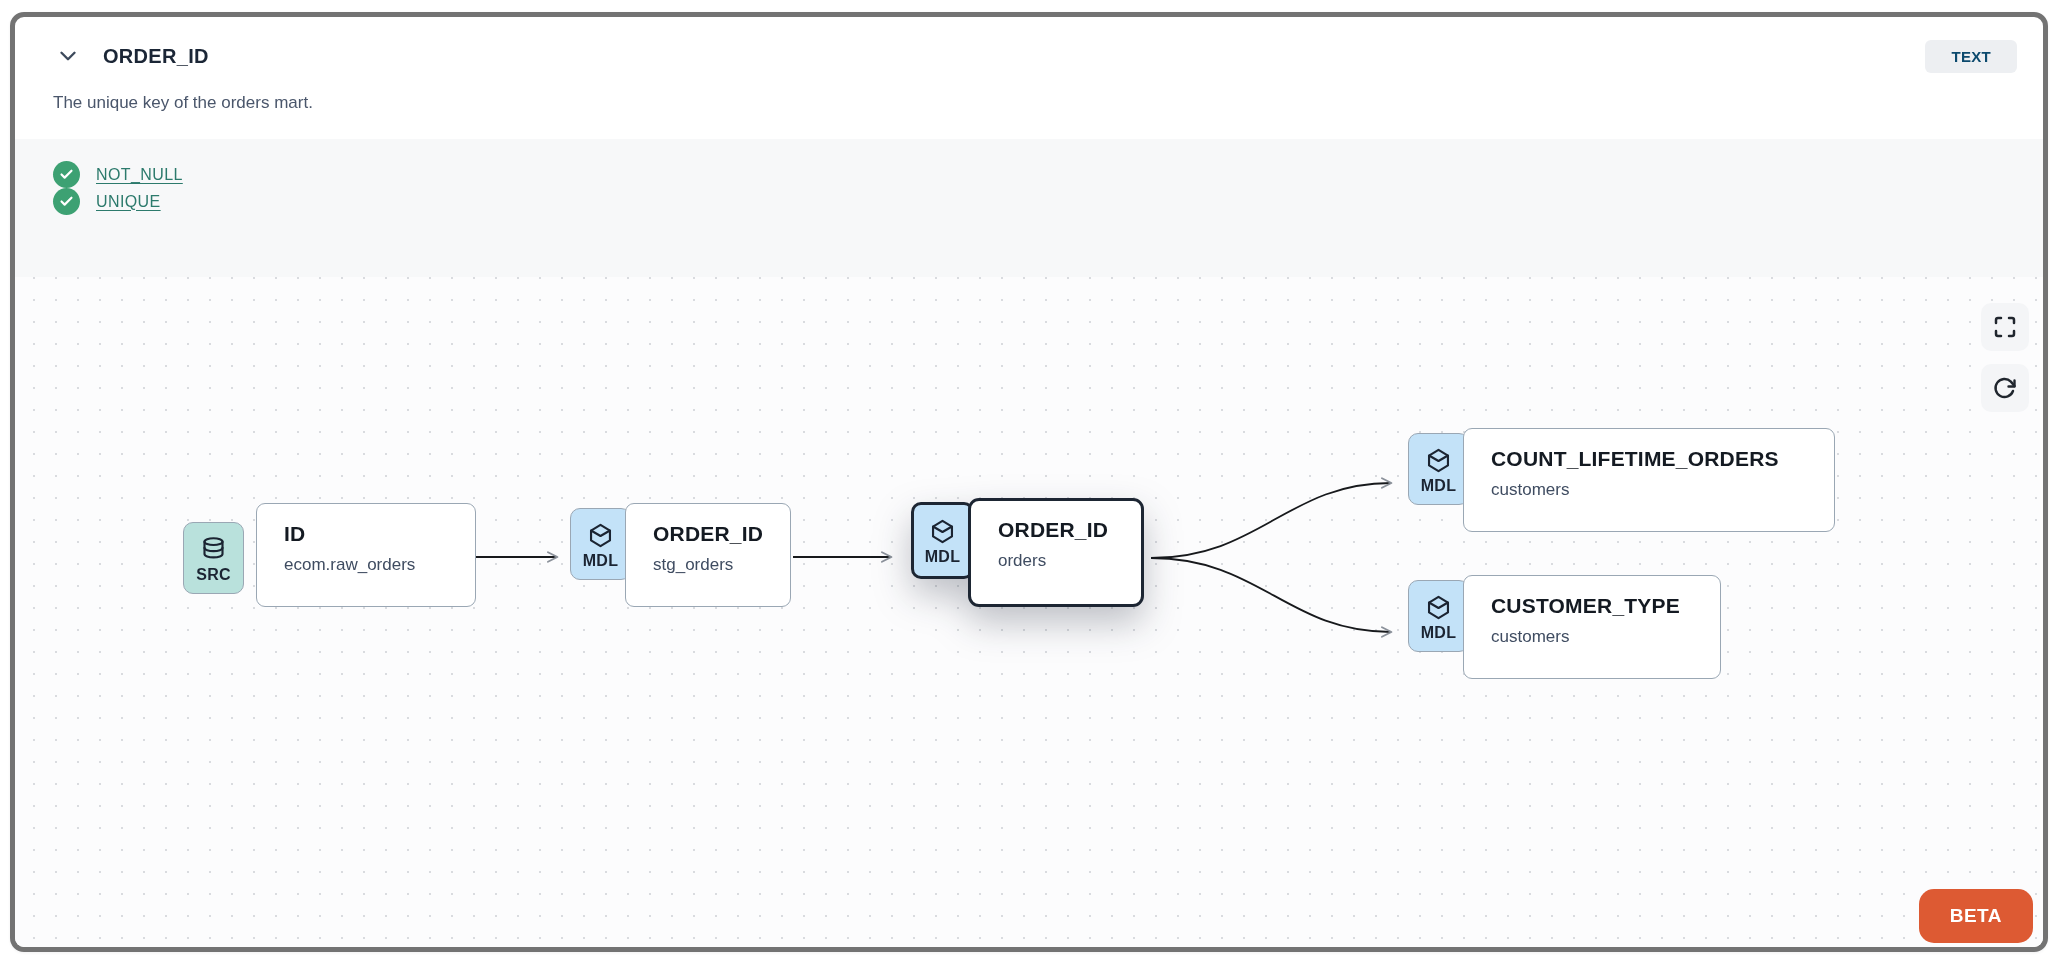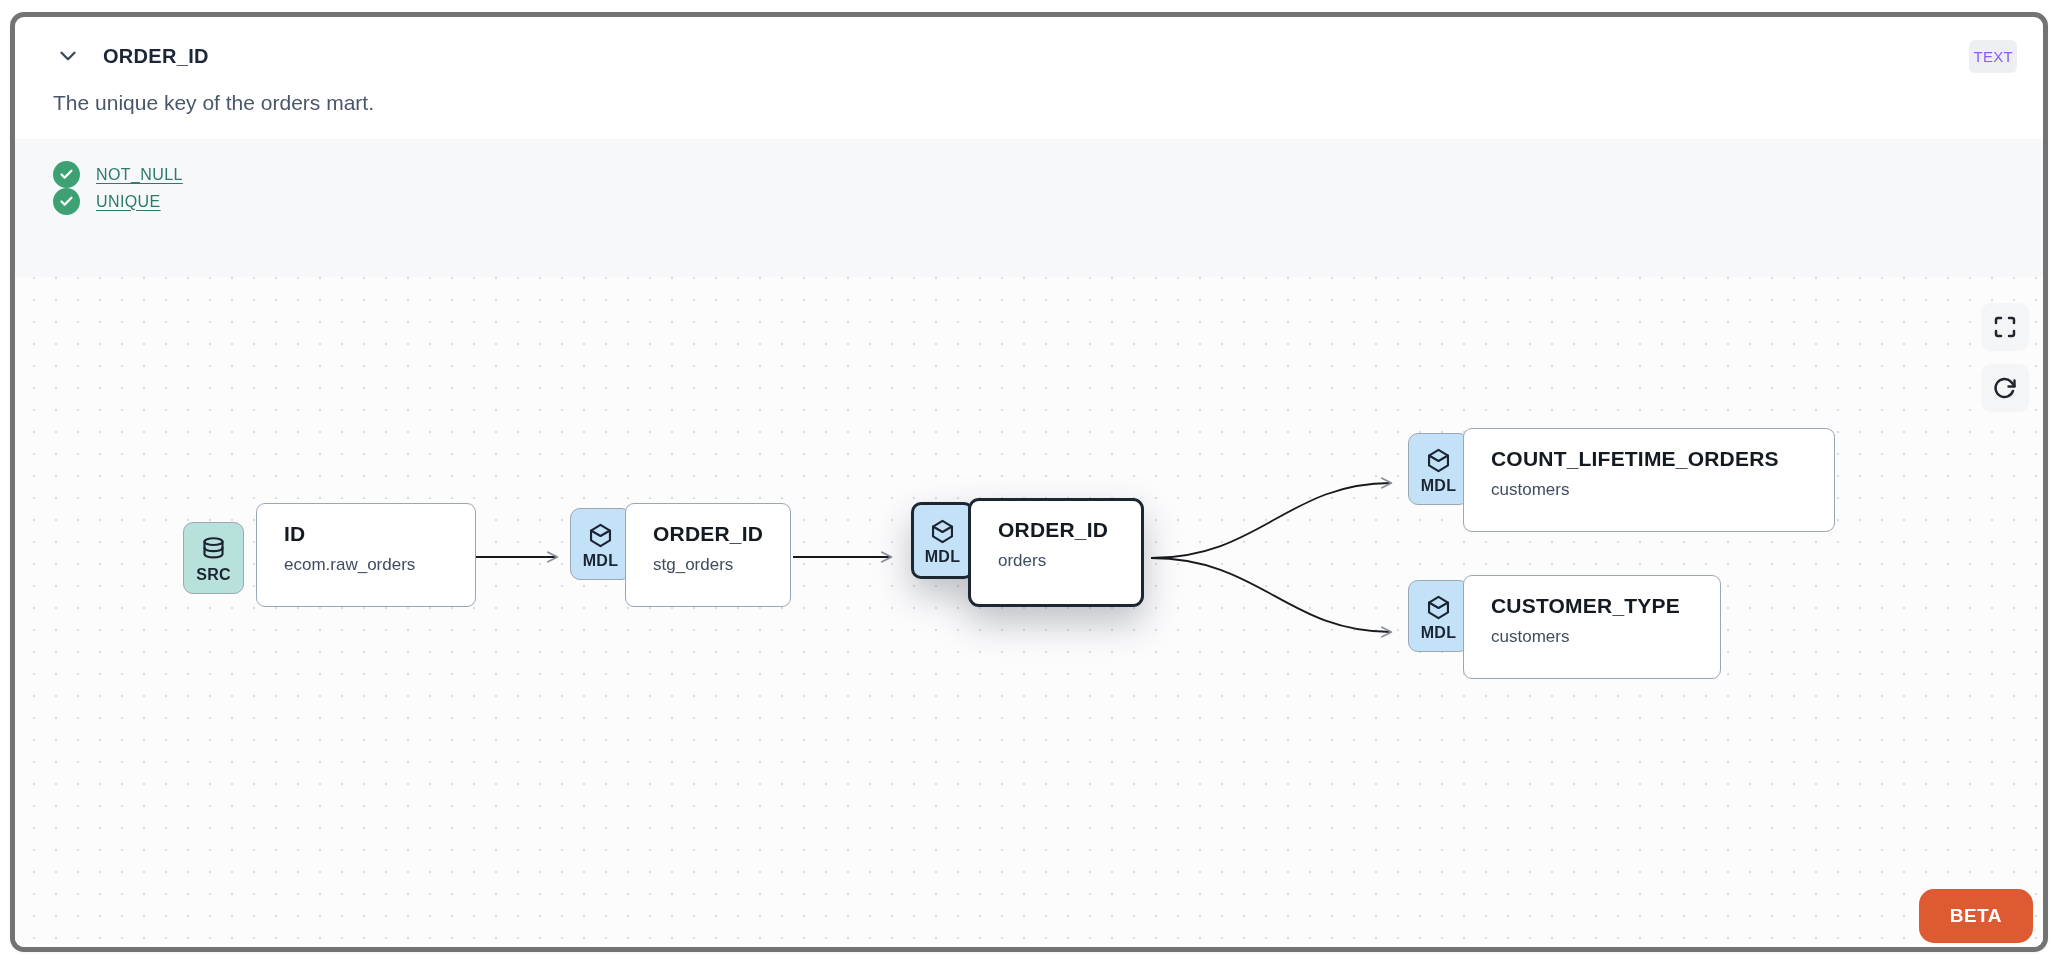--- a/index.html
+++ b/index.html
@@ -9,23 +9,23 @@
   .card { position: absolute; left: 10px; top: 12px; width: 2038px; height: 940px;
     background: #fff; border: 5px solid #737373; border-radius: 14px;
     box-shadow: 0 1px 3px rgba(16,24,40,.06); overflow: hidden; }
 
   
   .card-header { display: flex; align-items: center; gap: 20px; padding: 24px 26px 0 38px; height: 54px; }
   .collapse-btn { background: transparent; border: none; cursor: pointer; width: 30px; height: 30px;
     display: flex; align-items: center; justify-content: center; color: #3d4a5c; }
   .collapse-btn svg { width: 26px; height: 26px; }
   .col-title { font-size: 20px; font-weight: 700; color: #1b2636; letter-spacing: .3px; }
-  .type-badge { margin-left: auto; background: #edeff2; color: #8b5cf6; font-size: 15px;
-    font-weight: 400; padding: 8px 4px; border-radius: 6px; letter-spacing: .3px; }
-  .description { margin: 20px 0 0 38px; font-size: 21px; color: #4a566b; line-height: 24px; }
+  .type-badge { margin-left: auto; background: #edeff2; color: #0c4a6e; font-size: 15px;
+    font-weight: 700; padding: 8px 26px; border-radius: 6px; letter-spacing: .3px; }
+  .description { margin: 20px 0 0 38px; font-size: 17px; color: #4a566b; line-height: 24px; }
 
   
   .tests { position: absolute; left: 0; top: 122px; width: 100%; height: 138px;
     background: #f7f8f9; padding: 22px 38px; display: flex; flex-direction: column; }
   .test-row { display: flex; align-items: center; gap: 16px; }
   .check-circle { width: 27px; height: 27px; border-radius: 50%; background: var(--check_green);
     display: flex; align-items: center; justify-content: center; flex: none; }
   .check-circle svg { width: 15px; height: 15px; }
   .test-link { color: var(--test_link); font-size: 16px; font-weight: 500; letter-spacing: .4px;
     text-decoration: underline; text-underline-offset: 3px; cursor: pointer; }

